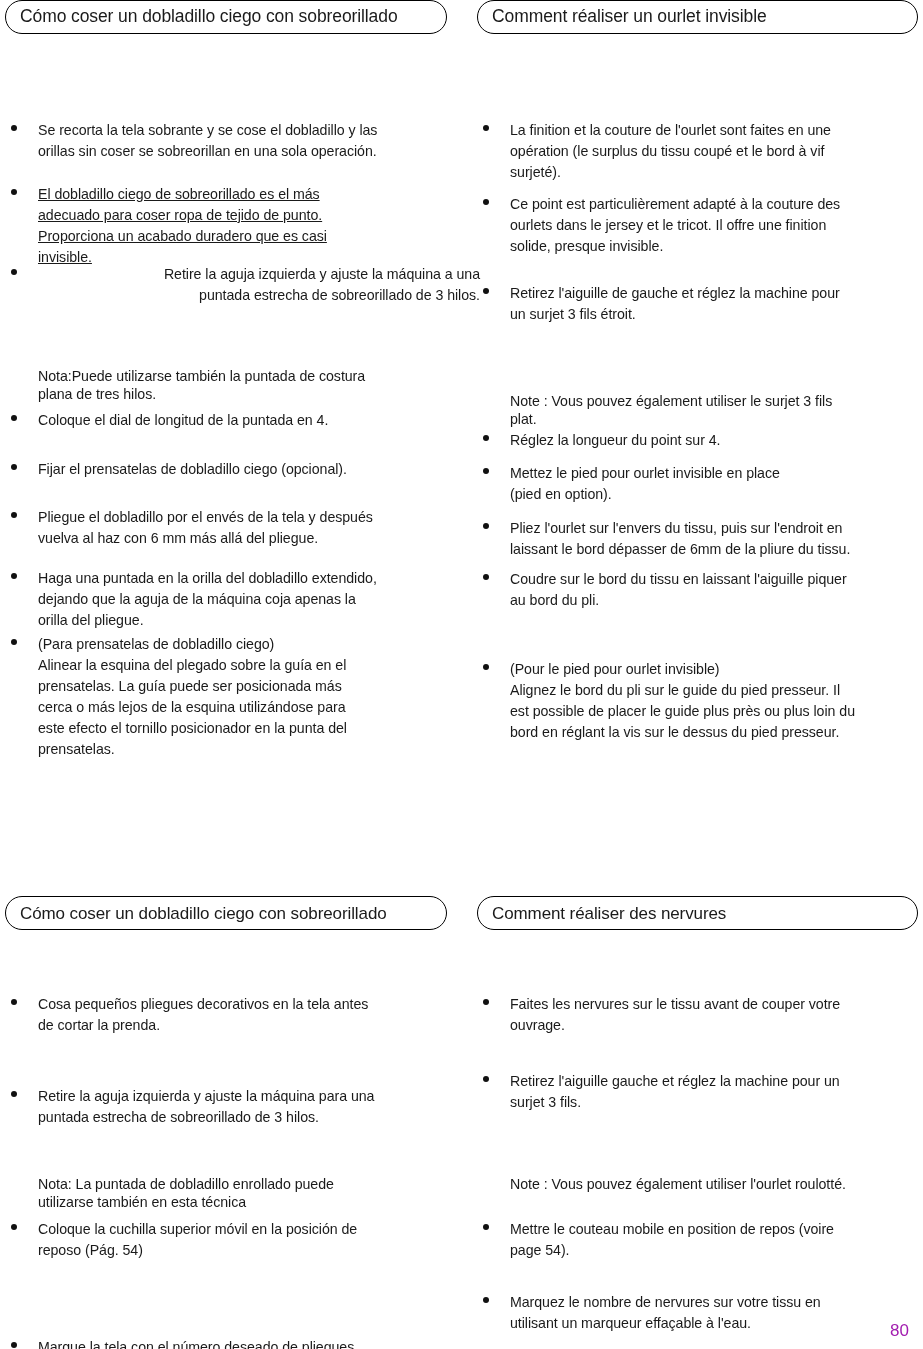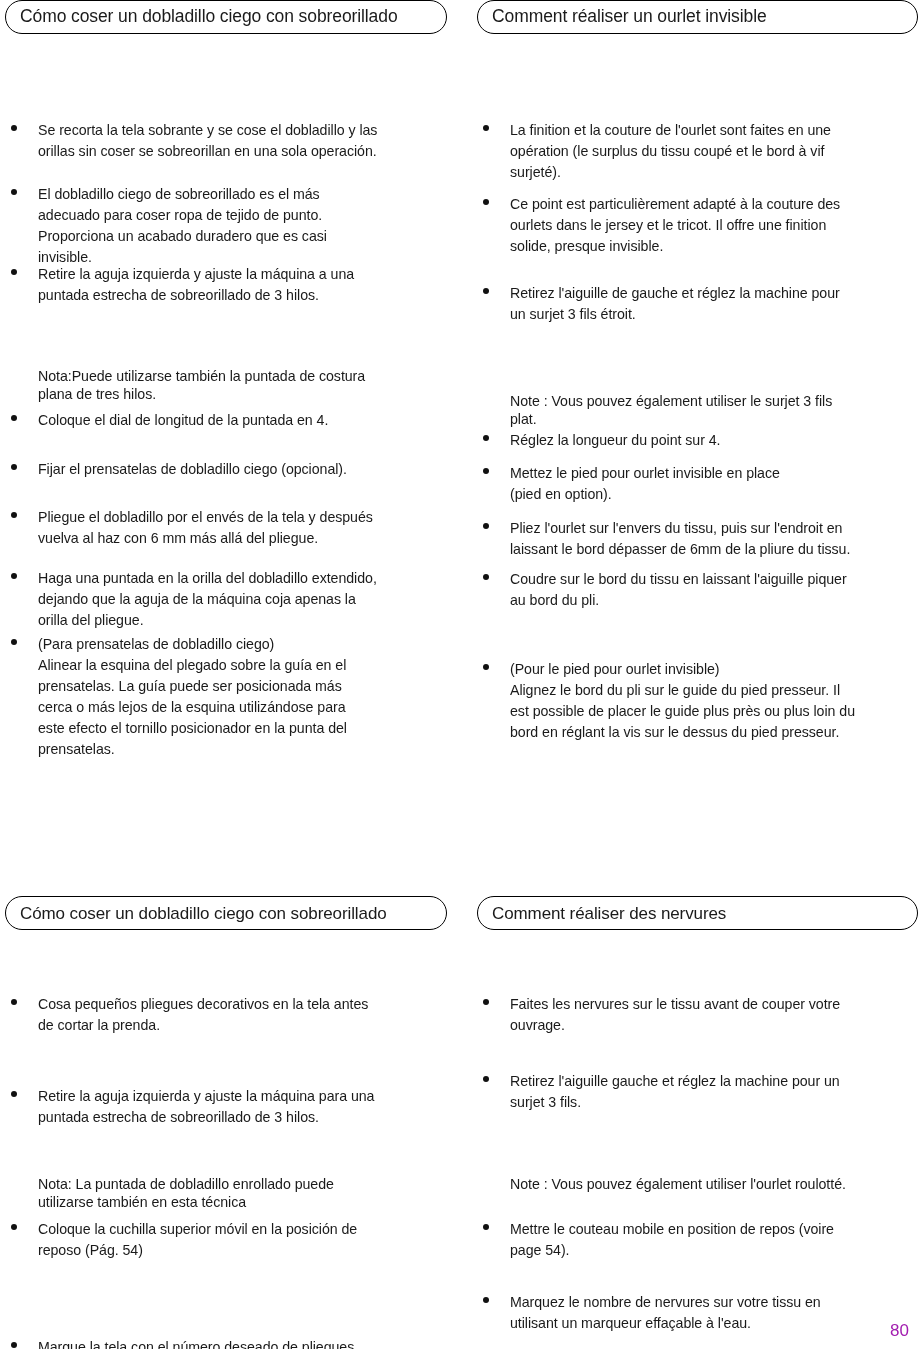--- a/index.html
+++ b/index.html
@@ -106,28 +106,28 @@
     <div class="col col-es">
       <div class="title-box compact">
         <span class="title-text">Cómo coser un dobladillo ciego con sobreorillado</span>
       </div>
       <div class="list">
         <div class="li" style="position:absolute; top:86px; width:442px;">
           <span class="bullet"></span>
           <span class="txt">Se recorta la tela sobrante y se cose el dobladillo y las
 orillas sin coser se sobreorillan en una sola operación.</span>
         </div>
-        <div class="li" style="position:absolute; top:150px; width:442px;">
+        <div class="li" style="position:absolute; top:150px; width:442px;text-decoration:underline;">
           <span class="bullet"></span>
           <span class="txt">El dobladillo ciego de sobreorillado es el más
 adecuado para coser ropa de tejido de punto.
 Proporciona un acabado duradero que es casi
 invisible.</span>
         </div>
-        <div class="li" style="position:absolute; top:230px; width:442px;">
+        <div class="li" style="position:absolute; top:230px; width:442px;text-align:right;">
           <span class="bullet"></span>
           <span class="txt">Retire la aguja izquierda y ajuste la máquina a una
  puntada estrecha de sobreorillado de 3 hilos.</span>
         </div>
         <div class="note" style="position:absolute; top:300px; width:442px;">Nota:Puede utilizarse también la puntada de costura
         plana de tres hilos.</div>
         <div class="li" style="position:absolute; top:376px; width:442px;">
           <span class="bullet"></span>
           <span class="txt">Coloque el dial de longitud de la puntada en 4.</span>
         </div>

